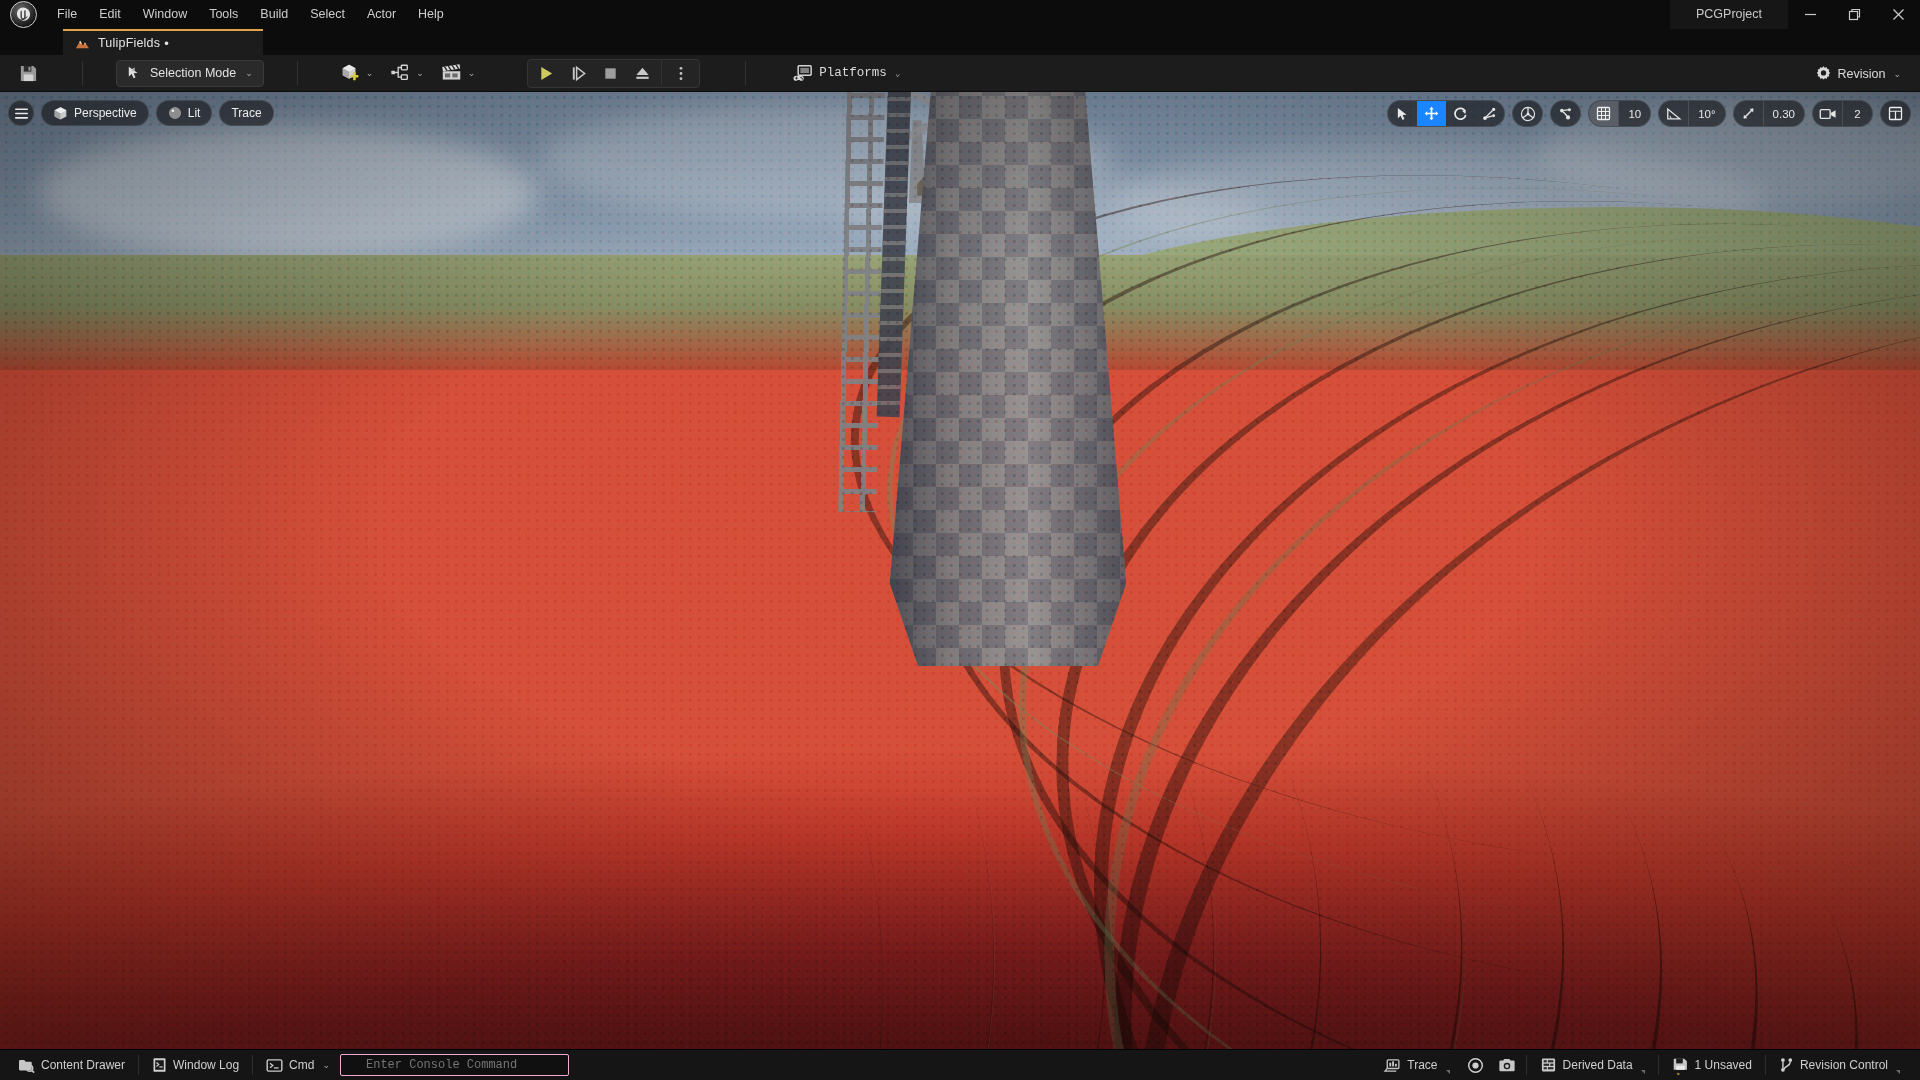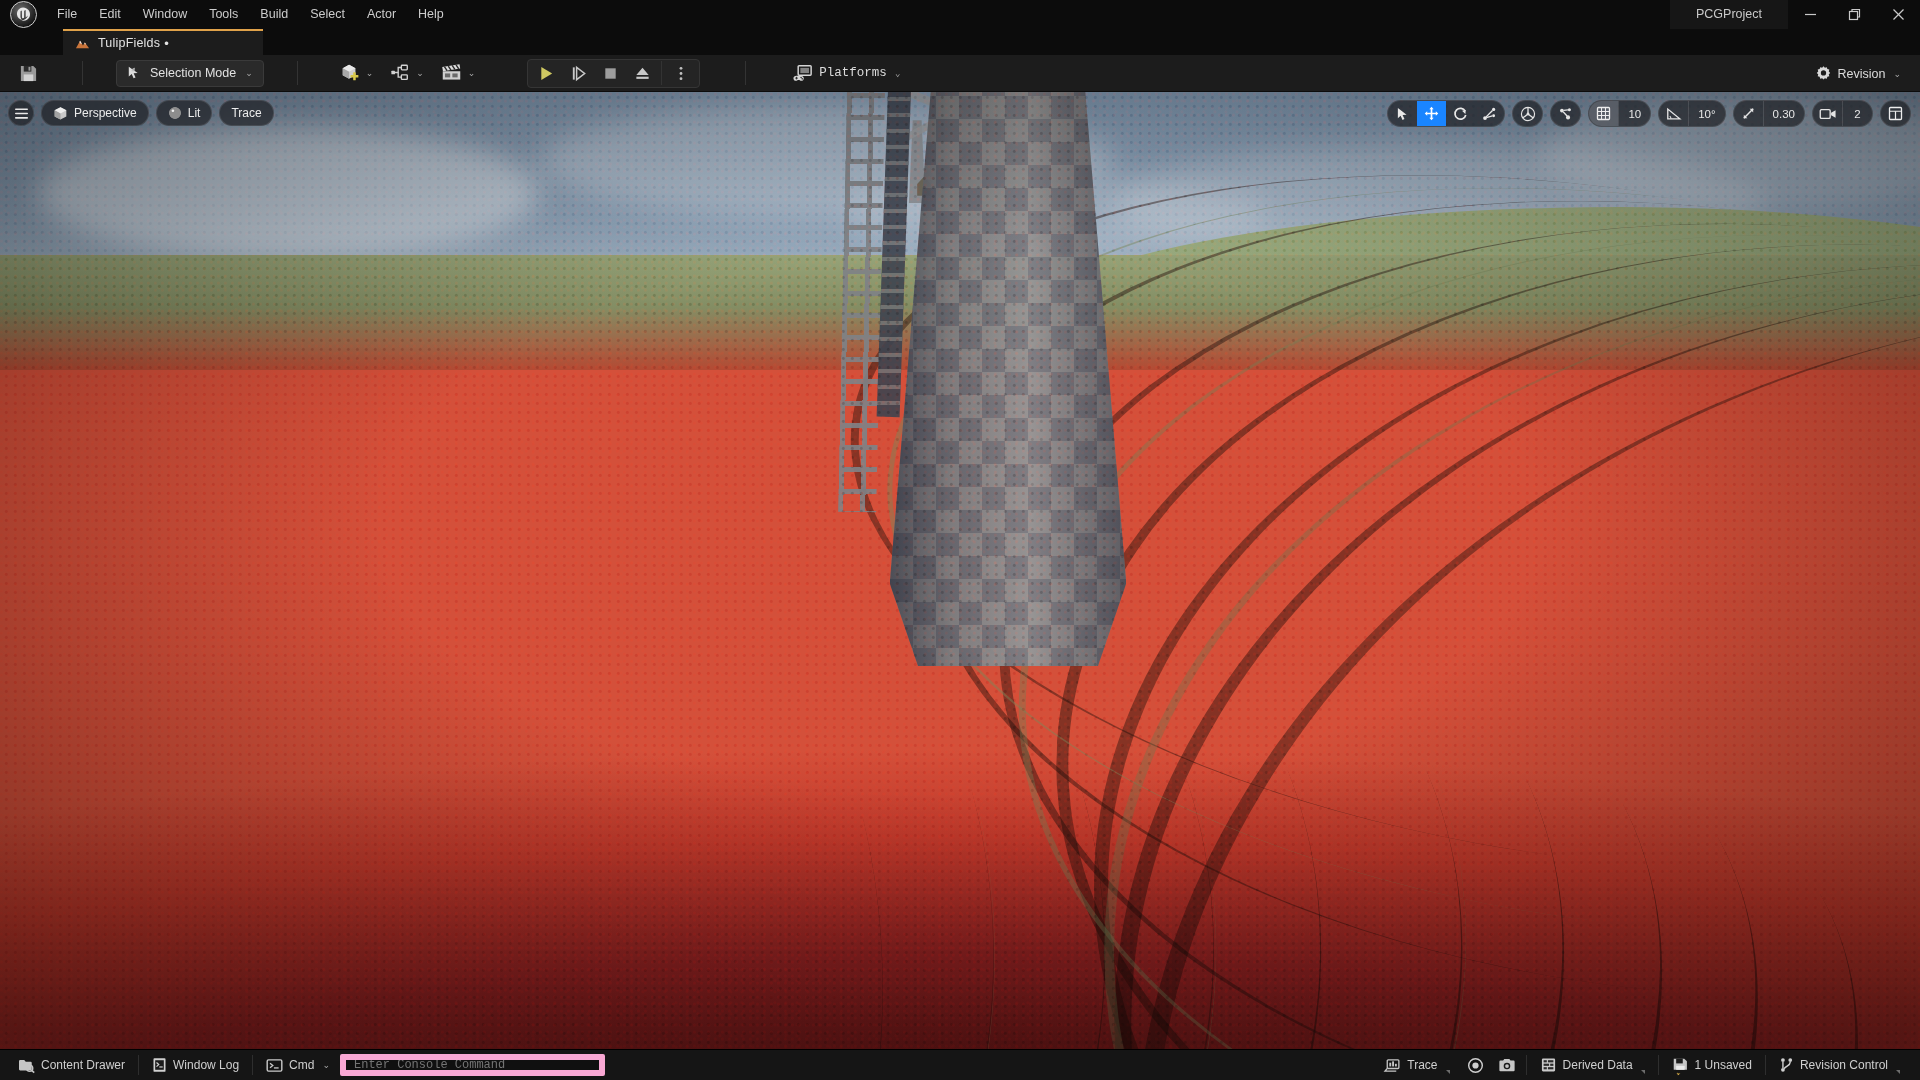--- a/index.html
+++ b/index.html
@@ -237,22 +237,22 @@
     height:31px; flex:0 0 31px; background:#151515;
     display:flex; align-items:center; position:relative;
     border-top:1px solid #000;
   }
   .sb-btn{
     height:25px; display:flex; align-items:center; gap:6px; padding:0 10px;
     font-size:12px; color:#cfcfcf; border-radius:3px;
   }
   .sb-sep{ width:1px;height:20px;background:#2e2e2e; margin:0 3px; }
   .console-input{
-    height:22px; width:265px; background:#101010; border:6px solid #f9a8d4;
-    border-radius:2px; color:#6f6f6f; font-size:12px; padding:0 8px;
+    height:22px; width:229px; background:#101010; border:1px solid #f9a8d4;
+    border-radius:2px; color:#6f6f6f; font-size:12px; padding:0 25px;
     font-family:"Liberation Mono", monospace; outline:none;
   }
   .sb-right{ position:absolute; right:6px; display:flex; align-items:center; }
   .corner{
     width:0;height:0;border-left:4px solid transparent;border-top:4px solid #6b6b6b;
     align-self:flex-end; margin-bottom:4px; margin-left:2px;
   }
   svg{ overflow:visible; }
 </style>
 </head>

